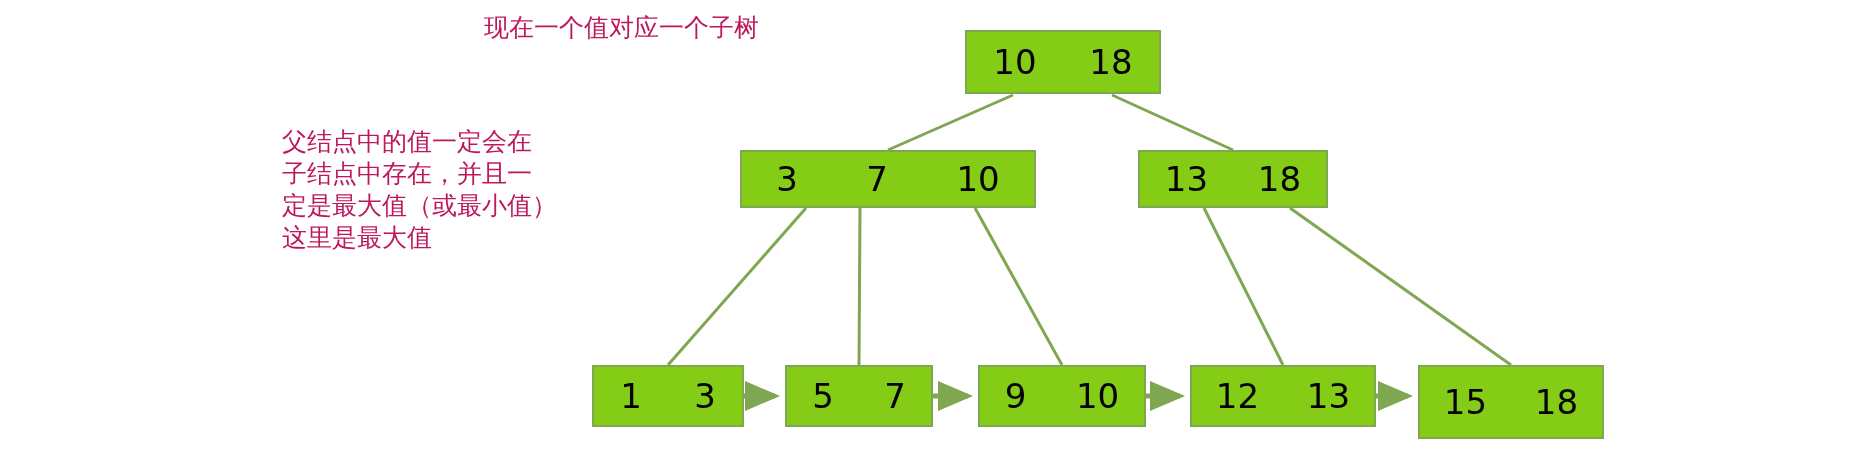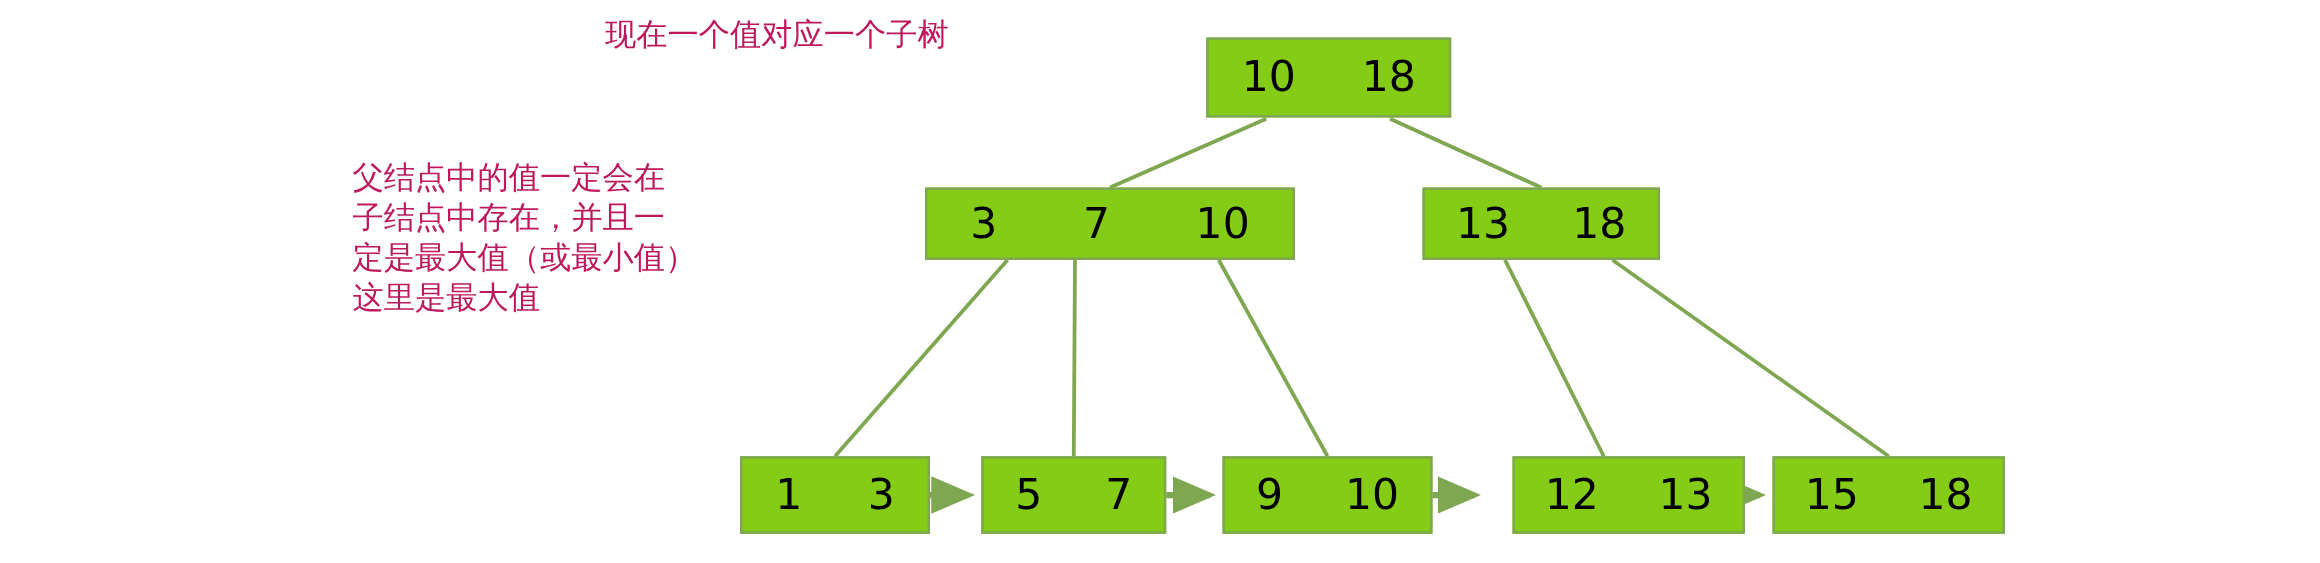--- a/index.html
+++ b/index.html
@@ -91,25 +91,25 @@
         <span class="key">3</span>
       </div>
       <div class="node" style="left: 785px; top: 365px; width: 148px; height: 62px; border-color: rgb(127, 166, 80);">
         <span class="key">5</span>
         <span class="key">7</span>
       </div>
       <div class="node" style="left: 978px; top: 365px; width: 168px; height: 62px; border-color: rgb(127, 166, 80);">
         <span class="key">9</span>
         <span class="key">10</span>
       </div>
-      <div class="node" style="left: 1190px; top: 365px; width: 186px; height: 62px; border-color: rgb(127, 166, 80); margin-left: 20px;">
+      <div class="node" style="left: 1190px; top: 365px; width: 186px; height: 62px; border-color: rgb(127, 166, 80);">
         <span class="key">12</span>
         <span class="key">13</span>
       </div>
-      <div class="node" style="left: 1418px; top: 365px; width: 186px; height: 62px; border-color: rgb(127, 166, 80);">
+      <div class="node" style="left: 1418px; top: 365px; width: 186px; height: 74px; border-color: rgb(127, 166, 80);">
         <span class="key">15</span>
         <span class="key">18</span>
       </div>
     </div>
 
   <div class="note note-top" style="left: 484px; top: 12px;">现在一个值对应一个子树</div>
 
   <div class="note note-left" style="left: 282px; top: 126px;">父结点中的值一定会在
 子结点中存在，并且一
 定是最大值（或最小值）

